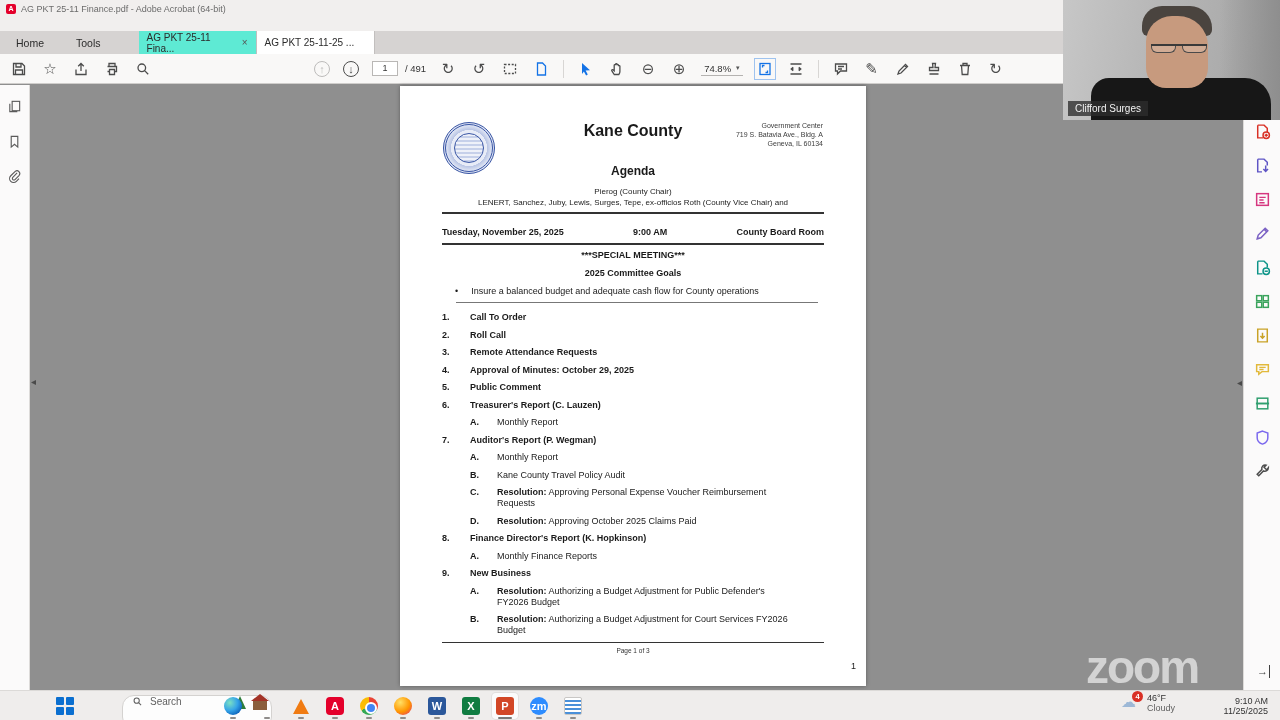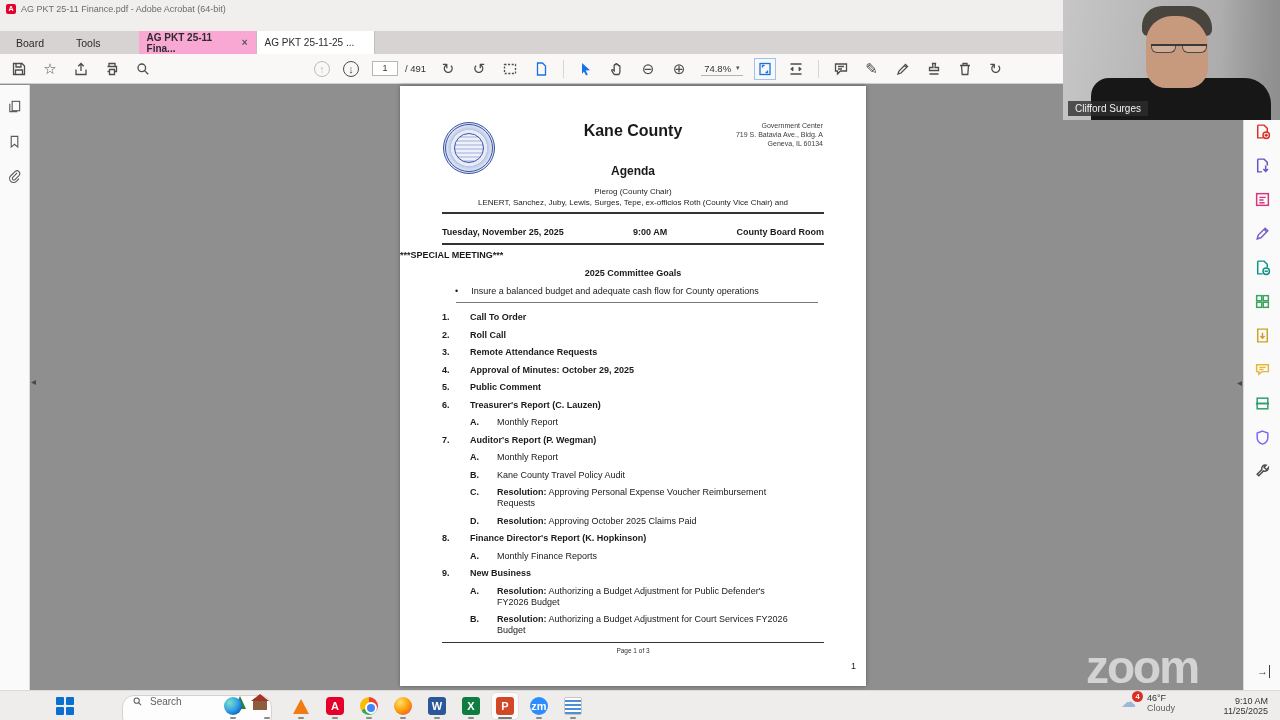--- a/index.html
+++ b/index.html
@@ -12,21 +12,21 @@
   #titlebar .appicon { width:10px; height:10px; background:#e4002b; border-radius:2px; color:#fff;
     font-size:7px; font-weight:bold; display:flex; align-items:center; justify-content:center; }
   #menubar { position:absolute; left:0; top:17px; width:1280px; height:14px; background:#f1efee;
     display:flex; align-items:center; font-size:10px; color:#333; }
   #menubar .mitem { padding:0 8px; cursor:default; }
   #tabbar { position:absolute; left:0; top:31px; width:1280px; height:23px; background:#d6d3d2;
     display:flex; align-items:stretch; font-size:10.5px; color:#2b2b2b; }
   .navtab { padding:0 16px; display:flex; align-items:center; }
   .doctab { width:118px; display:flex; align-items:center; justify-content:space-between;
     padding:0 8px; border-right:1px solid #c2bfbe; font-size:10px; }
-  .doctab.active { background:#f9a8d4;font-weight:bold; }
+  .doctab.active { background:#5eead4; }
   .doctab.inactive { background:#ffffff; }
   .doctab .x { color:#555; font-size:10px; margin-left:6px; }
 
   
   #toolbar { position:absolute; left:0; top:54px; width:1280px; height:30px; background:#f9f8f7;
     border-bottom:1px solid #cfcdcb; display:flex; align-items:center; padding-left:10px; gap:13px; }
   .tb-btn { width:18px; height:18px; display:flex; align-items:center; justify-content:center;
     color:#4c4c4c; flex:0 0 auto; }
   .tb-btn svg { width:16px; height:16px; stroke:currentColor; fill:none; stroke-width:1.3; }
   .tb-btn.glyph { font-size:14px; line-height:18px; }
@@ -72,21 +72,21 @@
   #doc-org { position:absolute; left:0; top:36px; width:100%; text-align:center; font-size:16px; font-weight:bold; }
   #doc-committee { position:absolute; left:0; top:58px; width:100%; text-align:center; font-size:13px; font-weight:bold; }
   #doc-type { position:absolute; left:0; top:78px; width:100%; text-align:center; font-size:12px; font-weight:bold; }
   #doc-address { position:absolute; right:43px; top:35px; text-align:right; font-size:7px; color:#3c3c3c; line-height:9px; }
   #doc-members { position:absolute; left:0; top:100px; width:100%; text-align:center; font-size:8px; line-height:11px; color:#222; }
   .rule { position:absolute; height:1px; background:#444; }
   #rule1 { left:42px; right:42px; top:126px; height:2px; background:#333; }
   #meetrow { position:absolute; left:42px; right:42px; top:141px; display:flex; justify-content:space-between;
     font-size:9px; font-weight:bold; }
   #rule2 { left:42px; right:42px; top:157px; height:2px; background:#333; }
-  #doc-special { position:absolute; left:0; top:164px; width:100%; font-size:9px; font-weight:bold; }
+  #doc-special { position:absolute; left:0; top:164px; width:100%; text-align:center; font-size:9px; font-weight:bold; }
   #doc-goals-title { position:absolute; left:0; top:182px; width:100%; text-align:center; font-size:9px; font-weight:bold; }
   #doc-goal { position:absolute; left:55px; top:200px; font-size:9px; display:flex; gap:13px; }
   #rule3 { left:56px; right:48px; top:216px; background:#777; }
   #agenda { position:absolute; left:0; top:226px; right:0; }
   .arow { display:flex; font-size:9px; line-height:11px; margin-bottom:6.5px; }
   .arow .num { flex:0 0 28px; margin-left:42px; font-weight:bold; }
   .arow .txt { width:300px; }
   .arow.item .txt { font-weight:bold; }
   .arow.sub .num { margin-left:70px; flex:0 0 27px; font-weight:bold; }
   .arow.sub .txt b { font-weight:bold; }
@@ -269,21 +269,21 @@
 
 <span class="mitem"></span>
     <span class="mitem"></span>
     <span class="mitem"></span>
     <span class="mitem"></span>
     <span class="mitem"></span>
     <span class="mitem"></span>
   </div>
 
 <div id="tabbar">
-  <div class="navtab">Board</div>
+  <div class="navtab">Home</div>
   <div class="navtab">Tools</div>
   <div style="width:22px"></div>
   <div class="doctab active">
     <span>AG PKT 25-11 Fina...</span>
     <span class="x">×</span>
   </div>
   <div class="doctab inactive">
     <span>AG PKT 25-11-25 ...</span>
   </div>
 </div>

